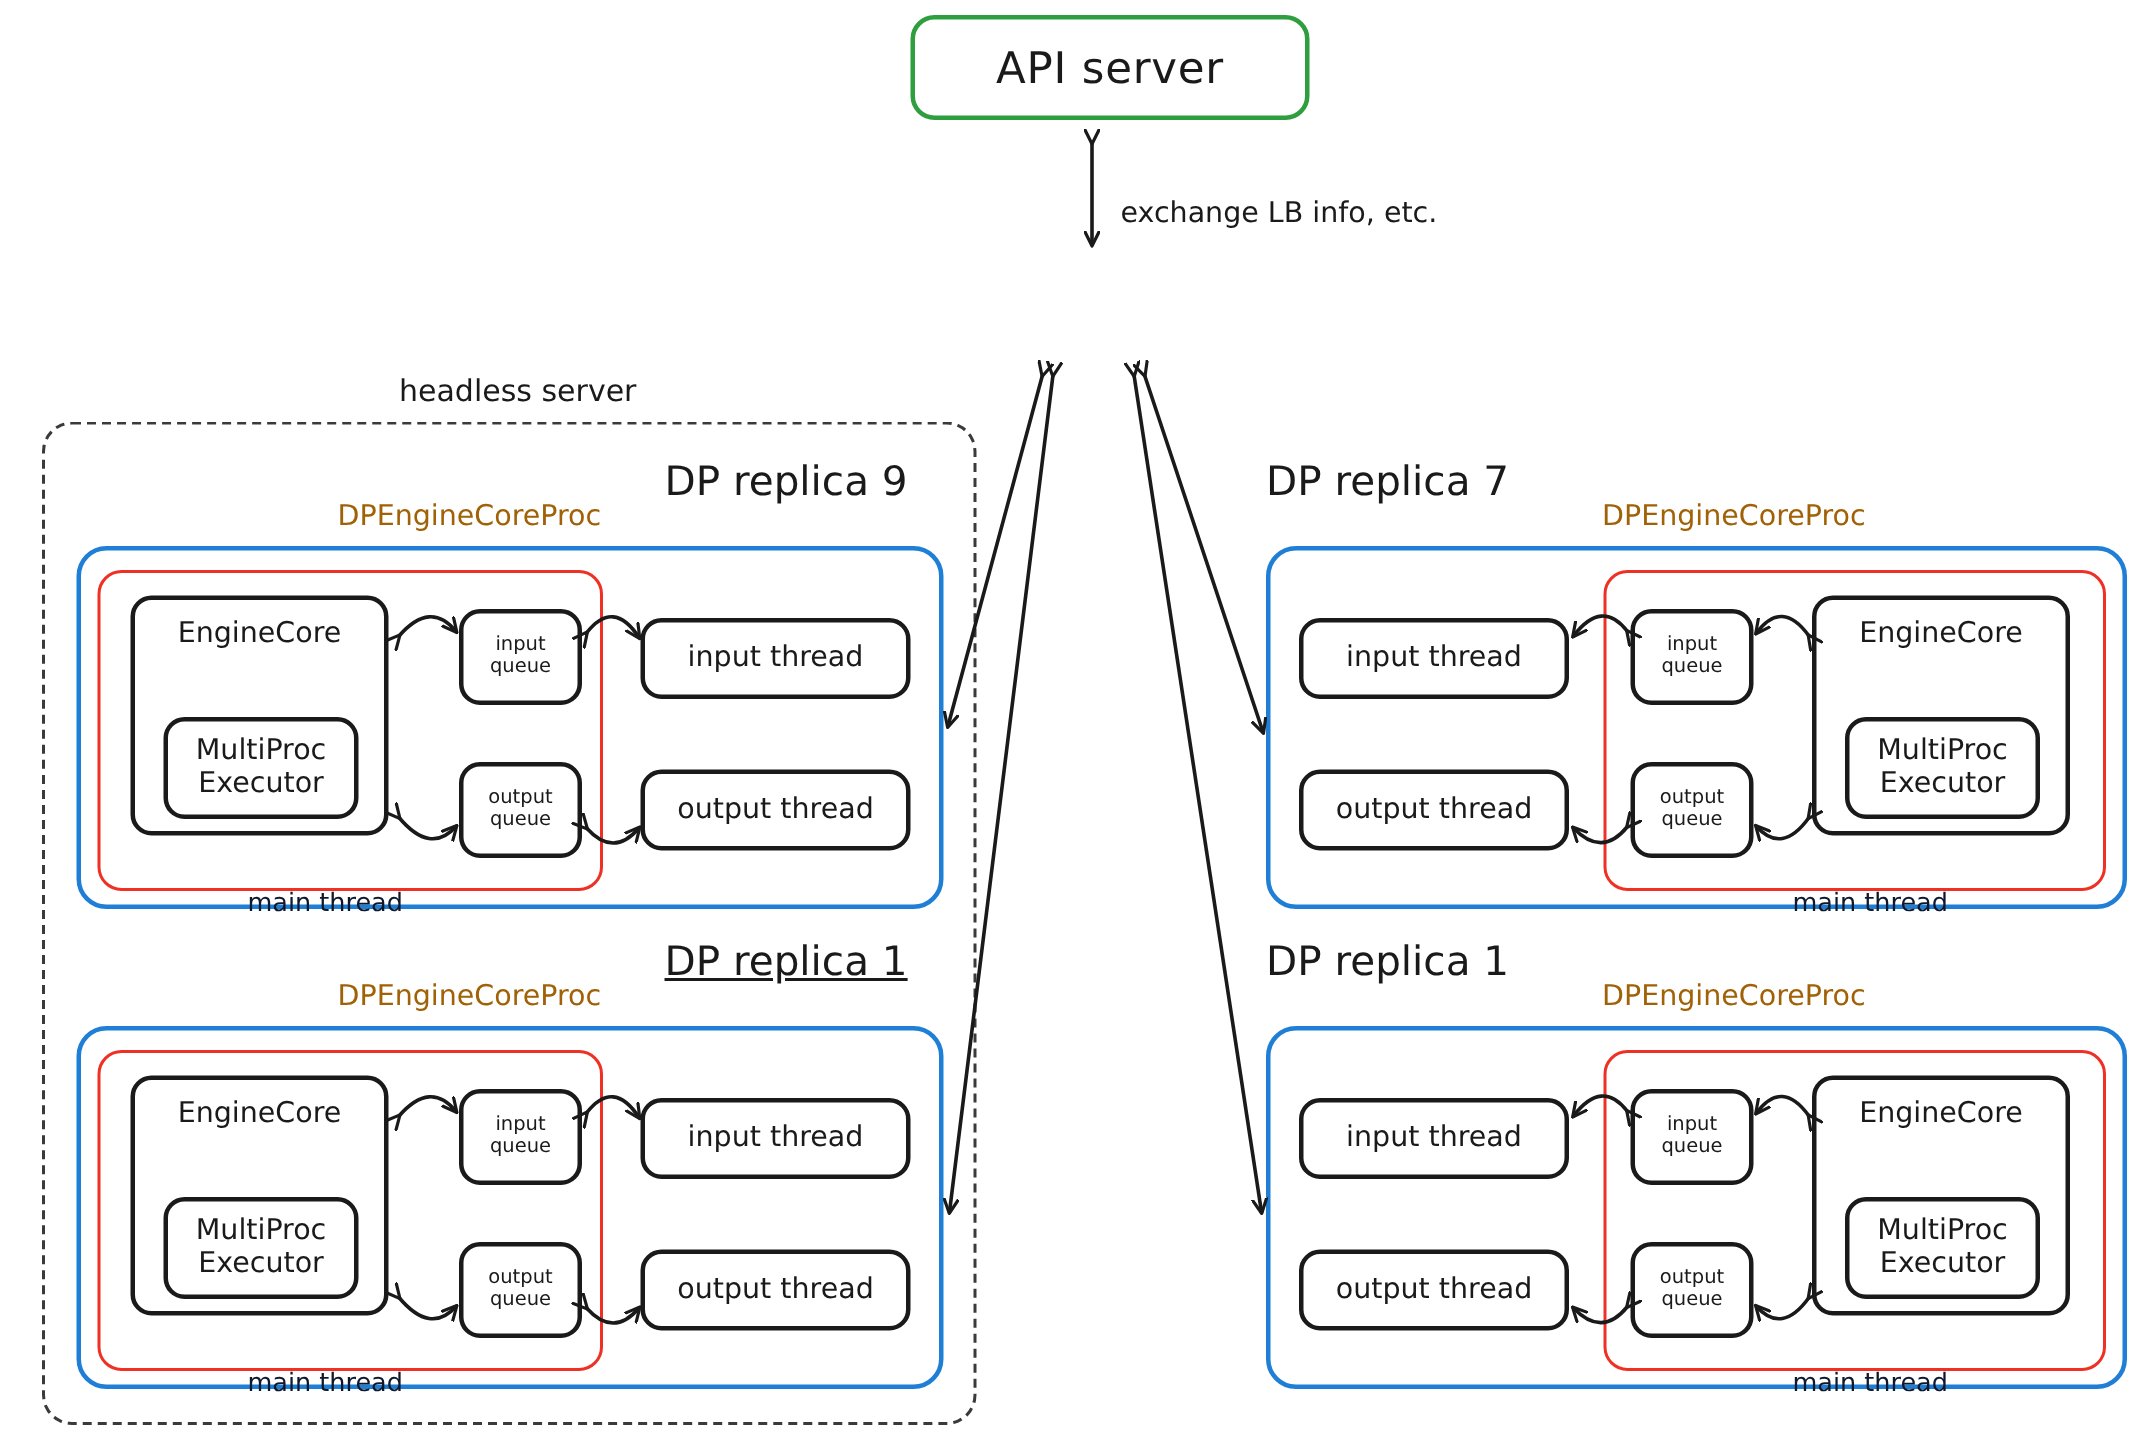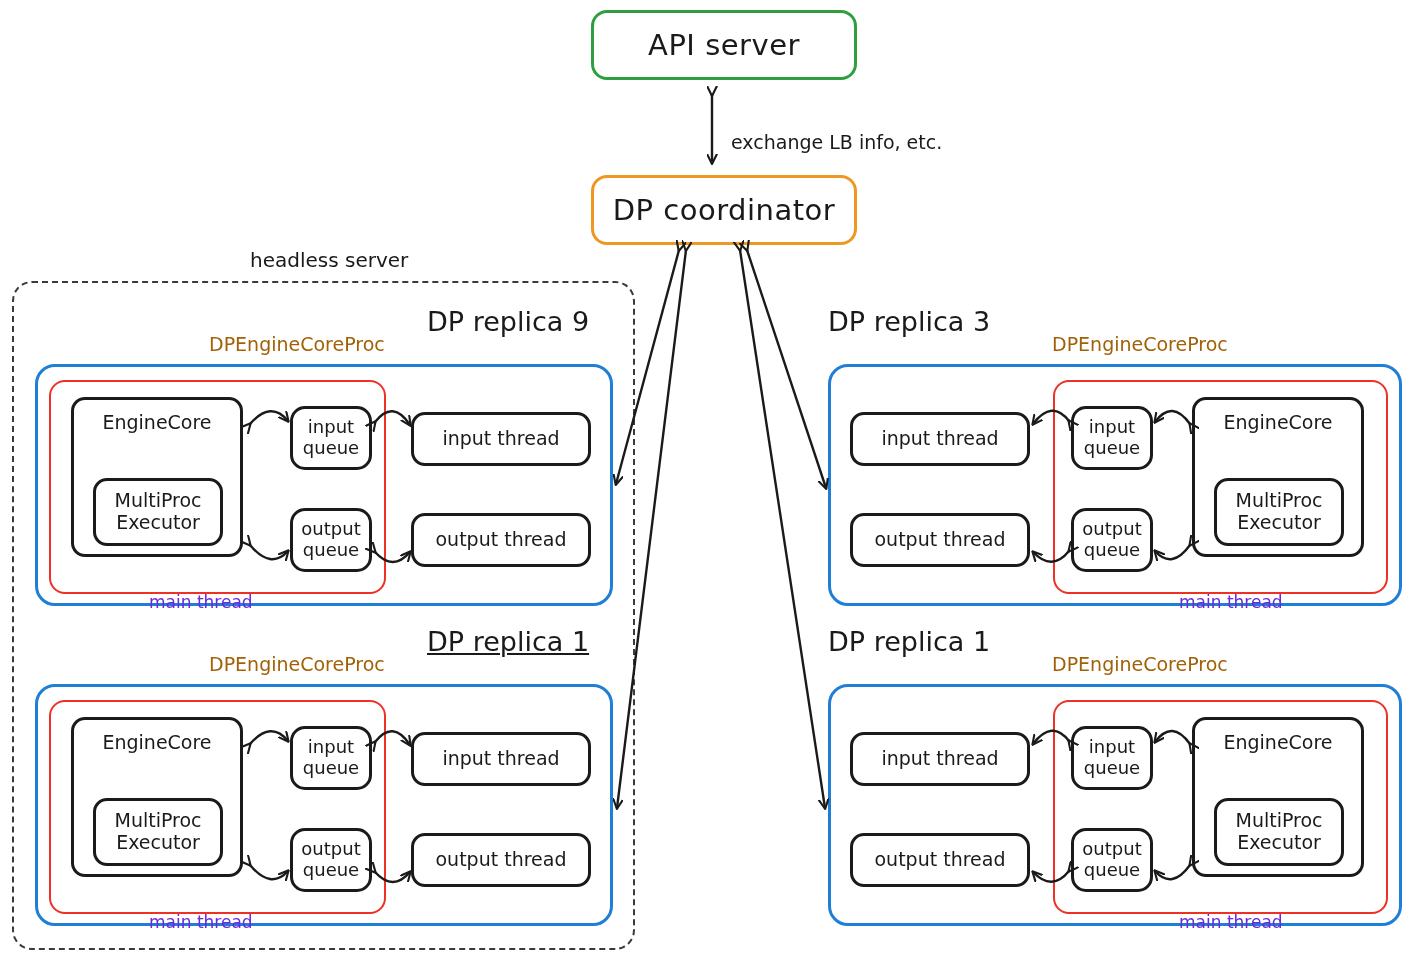--- a/index.html
+++ b/index.html
@@ -1,19 +1,19 @@
 <!DOCTYPE html>
 <html><head>
 <meta charset="utf-8">
 <style>
   html,body{margin:0;padding:0;background:#ffffff;}
   body{width:1420px;height:960px;position:relative;overflow:hidden;
        font-family:"DejaVu Sans","Liberation Sans",sans-serif;color:#1a1a1a;}
 
-  #stage{position:absolute;inset:0;width:1156px;height:960px;}
+  #stage{position:absolute;inset:0;width:1156px;height:960px;margin-left:16px;}
 
   .node{position:absolute;box-sizing:border-box;display:flex;
         align-items:center;justify-content:center;text-align:center;
         border-radius:14px;background:#ffffff;}
 
   .lbl{position:absolute;white-space:nowrap;}
 
   
   .api{border:3px solid #2e9e3e;border-radius:16px;font-size:29px;letter-spacing:.5px;}
   .coord{border:3px solid #ef9722;border-radius:16px;font-size:29px;letter-spacing:.5px;}
@@ -28,40 +28,37 @@
 
   
   .bx{position:absolute;box-sizing:border-box;border:3px solid #1a1a1a;
       border-radius:14px;background:#fff;display:flex;align-items:center;
       justify-content:center;text-align:center;line-height:1.15;}
   .bx.engine{align-items:flex-start;padding-top:12px;}
 
   .t-replica{font-size:27px;}
   .t-headless{font-size:20px;}
   .t-proc{font-size:19px;color:#a16207;}
-  .t-main{font-size:17px;color:#6d28d9;}
+  .t-main{font-size:17px;color:#0f172a;}
   .t-edge{font-size:19px;}
   .t-box{font-size:19px;}
-  .t-q{font-size:18px;border-radius:15px;}
+  .t-q{font-size:13px;}
 
   svg.ov{position:absolute;left:0;top:0;width:1420px;height:960px;
          pointer-events:none;overflow:visible;}
 </style>
 </head>
 <body>
 
 <div id="stage">
 
   <div class="node api" style="left:591px;top:10px;width:266px;height:70px;">
     <span>API server</span>
   </div>
 
-  <div class="node coord" style="left:591px;top:175px;width:266px;height:70px;">
-    <span>DP coordinator</span>
-  </div>
 
   <div class="lbl t-edge" style="left:731px;top:131px;">exchange LB info, etc.</div>
 
   <div class="lbl t-headless" style="left:250px;top:248px;">headless server</div>
 
   <div class="headless" style="left:12px;top:281px;width:623px;height:669px;"></div>
 
   <div class="lbl t-replica" style="left:427px;top:306px;">DP replica 9</div>
   <div class="lbl t-proc" style="left:209px;top:333px;">DPEngineCoreProc</div>
 
@@ -129,21 +126,21 @@
     </span>
   </div>
 
   <div class="bx t-box" style="left:411px;top:732px;width:180px;height:54px;">
     <span>input thread</span>
   </div>
   <div class="bx t-box" style="left:411px;top:833px;width:180px;height:54px;">
     <span>output thread</span>
   </div>
 
-  <div class="lbl t-replica" style="left:828px;top:306px;">DP replica 3</div>
+  <div class="lbl t-replica" style="left:828px;top:306px;">DP replica 7</div>
   <div class="lbl t-proc" style="left:1052px;top:333px;">DPEngineCoreProc</div>
 
   <div class="proc" style="left:828px;top:364px;width:574px;height:242px;"></div>
   <div class="mainth" style="left:1053px;top:380px;width:335px;height:214px;"></div>
   <div class="lbl t-main" style="left:1179px;top:592px;">main thread</div>
 
   <div class="bx t-box" style="left:850px;top:412px;width:180px;height:54px;">
     <span>input thread</span>
   </div>
   <div class="bx t-box" style="left:850px;top:513px;width:180px;height:54px;">

